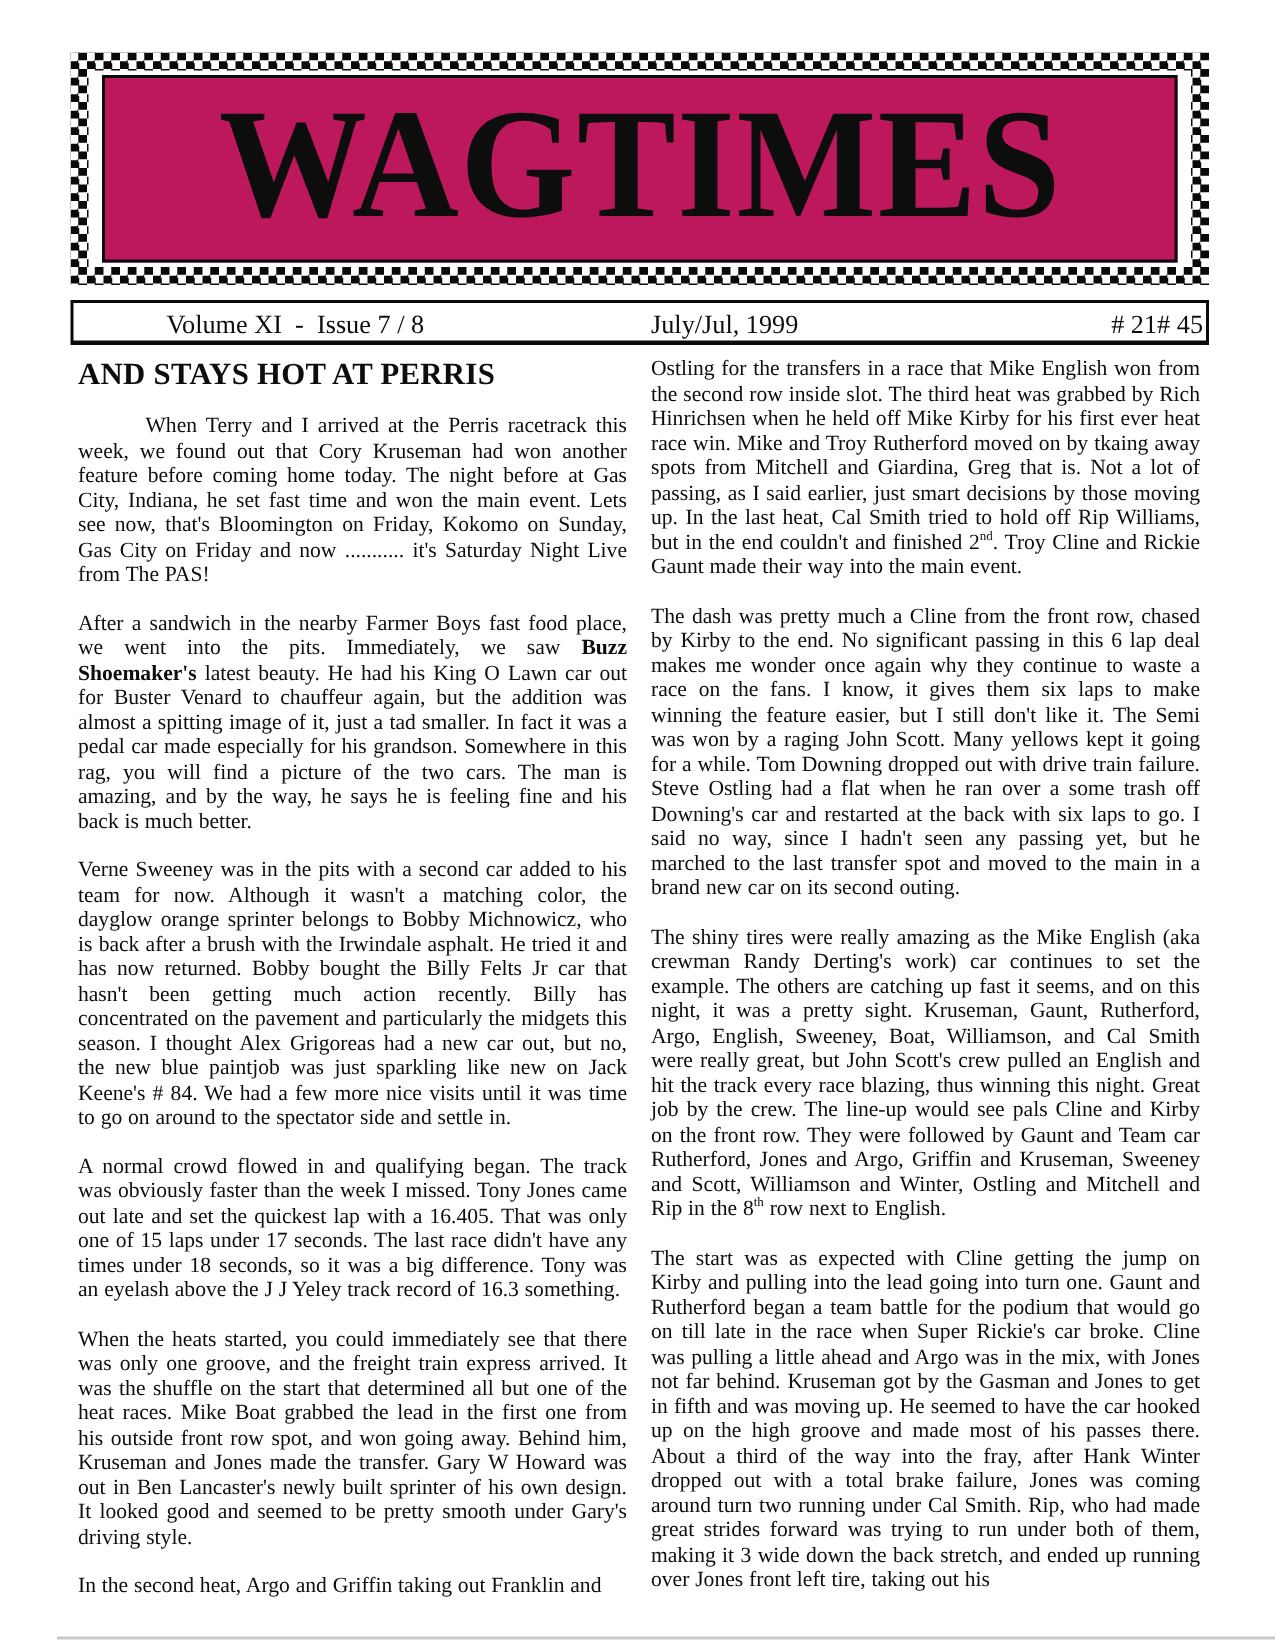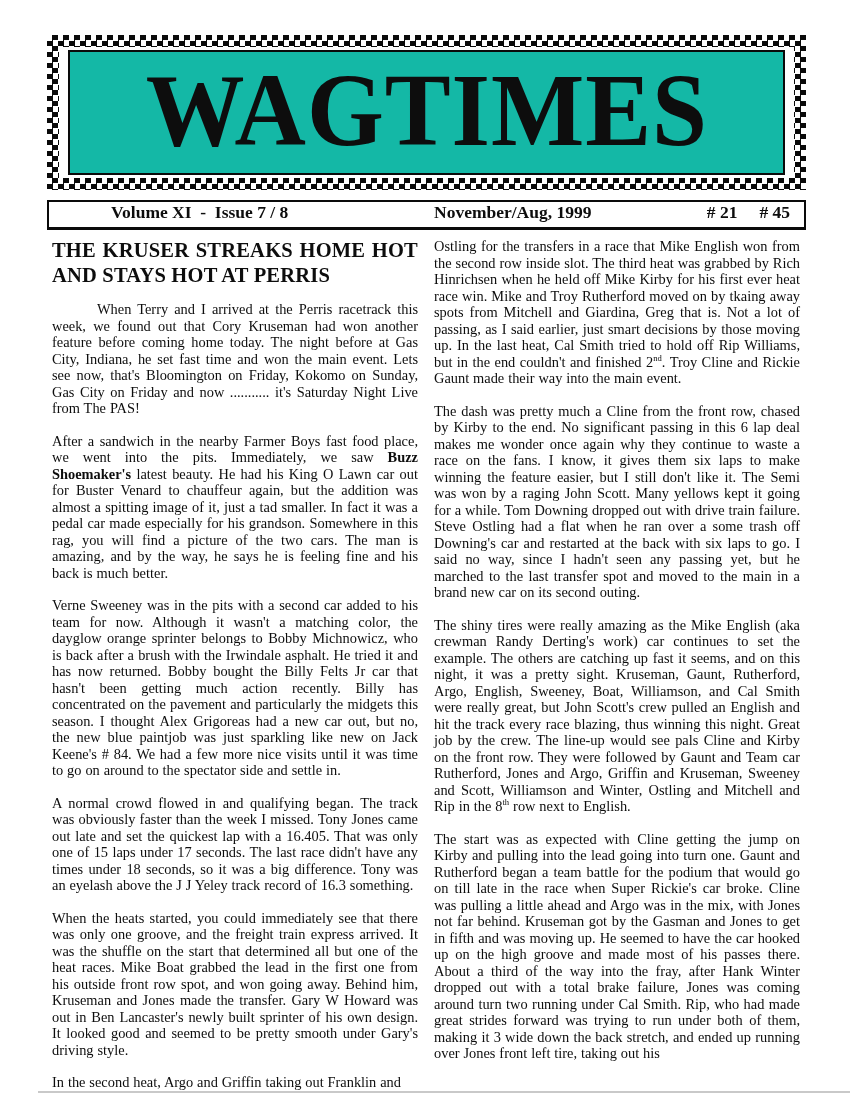--- a/index.html
+++ b/index.html
@@ -26,21 +26,21 @@
   .masthead-gap {
     width: 100%; height: 100%;
     box-sizing: border-box;
     background: #ffffff;
     padding: 3px 9px;
   }
   .masthead-inner {
     width: 100%; height: 100%;
     box-sizing: border-box;
     border: 2.5px solid #0a0a0a;
-    background: #14b8a6;
+    background: #be185d;
     display: flex;
     align-items: center;
     justify-content: center;
     overflow: hidden;
   }
   .masthead-title {
     font-size: 104px;
     font-weight: bold;
     letter-spacing: 1px;
     line-height: 1;
@@ -51,27 +51,27 @@
 
   
   .issue-bar {
     position: absolute;
     left: 47px; top: 200px;
     width: 759px; height: 30px;
     box-sizing: border-box;
     border: 2px solid #0a0a0a;
     border-bottom-width: 3px;
     display: flex;
-    align-items: flex-start;
-    font-weight: bold;
+    align-items: flex-end;
+    font-weight: normal;
     font-size: 17.5px;
   }
   .issue-bar .vol   { white-space: pre; margin-left: 62px; }
   .issue-bar .date  { position: absolute; left: 385px; }
-  .issue-bar .nums  { position: absolute; right: 14px; display: flex; gap: 22px; }
+  .issue-bar .nums  { position: absolute; right: 2px; display: flex; }
 
   
   .columns {
     position: absolute;
     left: 52px; top: 238px;
     width: 748px;
     display: flex;
     gap: 16px;
   }
   .col { flex: 1 1 0; min-width: 0; }
@@ -113,31 +113,30 @@
   <div class="masthead">
     <div class="masthead-gap">
       <div class="masthead-inner">
         <div class="masthead-title">WAGTIMES</div>
       </div>
     </div>
   </div>
 
   <div class="issue-bar">
     <span class="vol">Volume XI  -  Issue 7 / 8</span>
-    <span class="date">November/Aug, 1999</span>
+    <span class="date">July/Jul, 1999</span>
     <span class="nums">
       <span># 21</span>
       <span># 45</span>
     </span>
   </div>
 
   <div class="columns">
     <div class="col" id="left-col">
       <h1 class="headline">
-        <span class="hl1">THE KRUSER STREAKS HOME HOT</span>
         <span class="hl2">AND STAYS HOT AT PERRIS</span>
       </h1>
     <p class="para indent"><span>When Terry and I arrived at the Perris racetrack this week, we found out that Cory Kruseman had won another feature before coming home today. The night before at Gas City, Indiana, he set fast time and won the main event. Lets see now, that's Bloomington on Friday, Kokomo on Sunday, Gas City on Friday and now ........... it's Saturday Night Live from The PAS!</span></p>
         <p class="para"><span>After a sandwich in the nearby Farmer Boys fast food place, we went into the pits. Immediately, we saw </span><b>Buzz Shoemaker's</b><span> latest beauty. He had his King O Lawn car out for Buster Venard to chauffeur again, but the addition was almost a spitting image of it, just a tad smaller. In fact it was a pedal car made especially for his grandson. Somewhere in this rag, you will find a picture of the two cars. The man is amazing, and by the way, he says he is feeling fine and his back is much better.</span></p>
         <p class="para"><span>Verne Sweeney was in the pits with a second car added to his team for now. Although it wasn't a matching color, the dayglow orange sprinter belongs to Bobby Michnowicz, who is back after a brush with the Irwindale asphalt. He tried it and has now returned. Bobby bought the Billy Felts Jr car that hasn't been getting much action recently. Billy has concentrated on the pavement and particularly the midgets this season. I thought Alex Grigoreas had a new car out, but no, the new blue paintjob was just sparkling like new on Jack Keene's # 84. We had a few more nice visits until it was time to go on around to the spectator side and settle in.</span></p>
         <p class="para"><span>A normal crowd flowed in and qualifying began. The track was obviously faster than the week I missed. Tony Jones came out late and set the quickest lap with a 16.405. That was only one of 15 laps under 17 seconds. The last race didn't have any times under 18 seconds, so it was a big difference. Tony was an eyelash above the J J Yeley track record of 16.3 something.</span></p>
         <p class="para"><span>When the heats started, you could immediately see that there was only one groove, and the freight train express arrived. It was the shuffle on the start that determined all but one of the heat races. Mike Boat grabbed the lead in the first one from his outside front row spot, and won going away. Behind him, Kruseman and Jones made the transfer. Gary W Howard was out in Ben Lancaster's newly built sprinter of his own design. It looked good and seemed to be pretty smooth under Gary's driving style.</span></p>
         <p class="para"><span>In the second heat, Argo and Griffin taking out Franklin and</span></p>
       </div>
     <div class="col" id="right-col">

